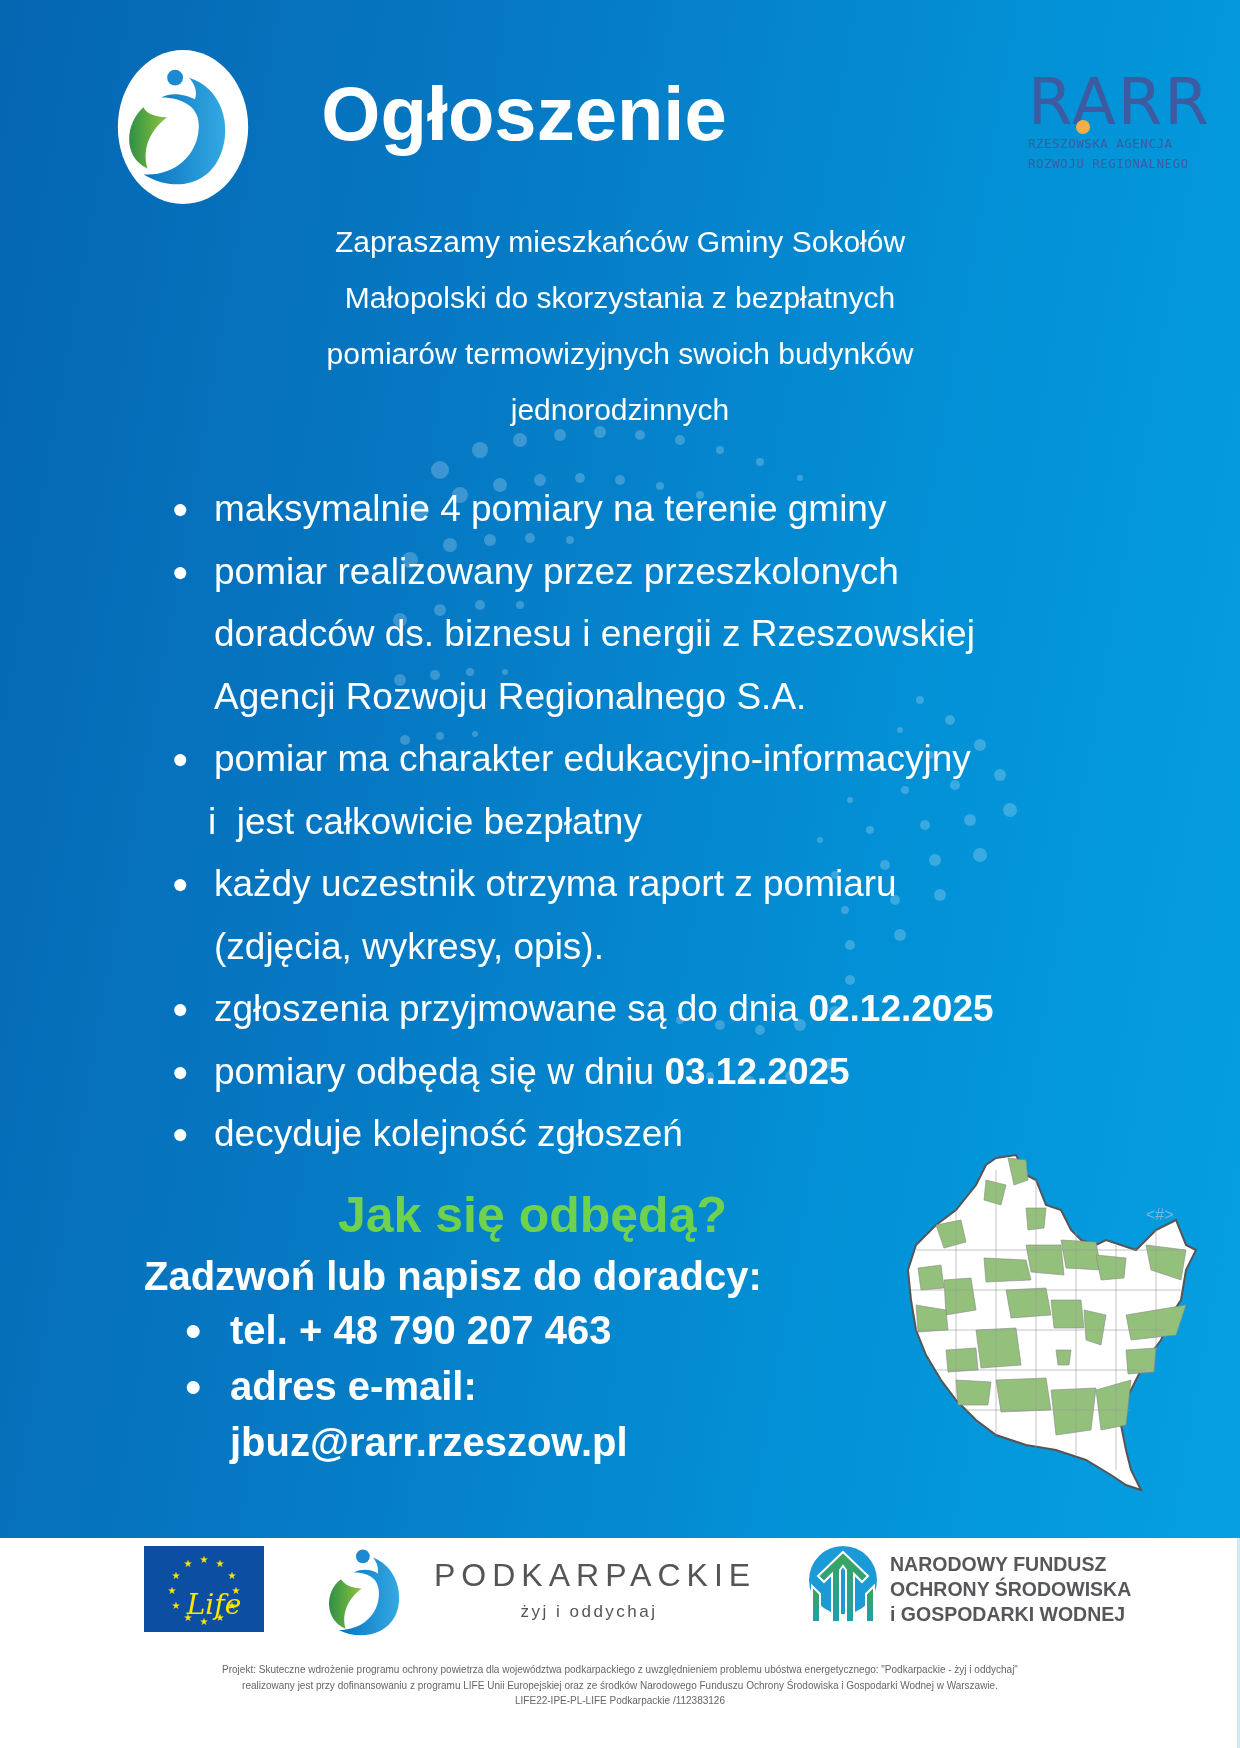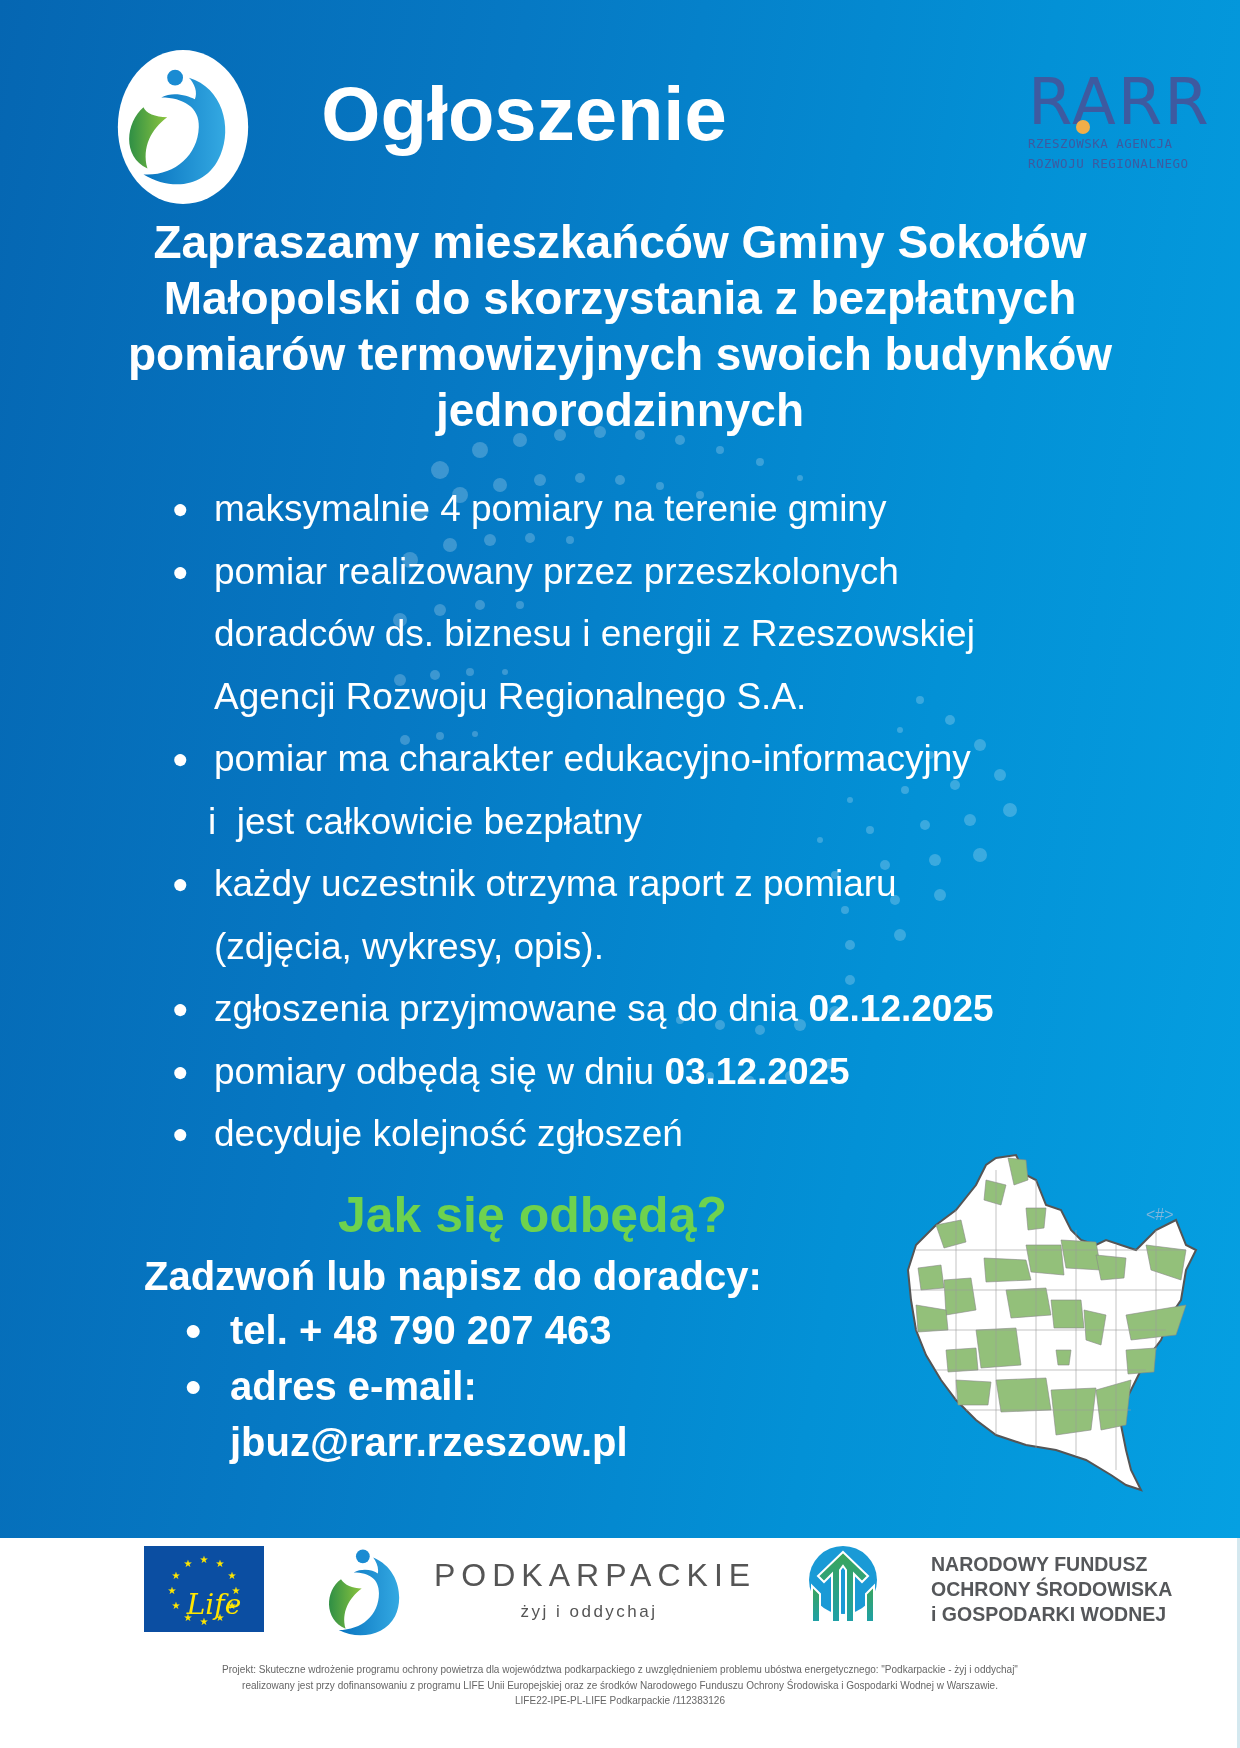--- a/index.html
+++ b/index.html
@@ -6,40 +6,40 @@
   body { width:1240px; height:1748px; position:relative; overflow:hidden; background:#ffffff; font-family:"Liberation Sans", sans-serif; }
   .poster { position:absolute; left:0; top:0; width:1240px; height:1538px;
     background: linear-gradient(100deg, #0566b2 0%, #0679c4 35%, #0391d6 70%, #05a0e2 100%); overflow:hidden; }
   .dots { position:absolute; left:380px; top:400px; width:660px; height:760px; pointer-events:none; }
   .logo-left { position:absolute; left:104px; top:48px; width:158px; height:158px; }
   .title { position:absolute; left:0; top:70px; width:1048px; text-align:center; color:#fff; font-weight:bold; font-size:76px; letter-spacing:0px; }
   .rarr { position:absolute; left:1028px; top:70px; width:170px; color:#3e5aa0; }
   .rarr-big { font-size:64px; letter-spacing:2px; line-height:64px; font-family:"DejaVu Sans", sans-serif; font-weight:normal; position:relative; }
   .rarr-dot { position:absolute; left:48px; top:50px; width:14px; height:14px; border-radius:50%; background:#f2ae48; }
   .rarr-sub { font-family:"DejaVu Sans Mono", monospace; font-size:12.5px; letter-spacing:0.5px; line-height:20px; }
-  .headline { position:absolute; left:80px; top:214px; width:1080px; text-align:center; color:#fff; font-weight:bold; font-size:46px; line-height:56px; }
+  .headline { position:absolute; left:80px; top:214px; width:1080px; text-align:center; color:#fff; font-weight:normal; font-size:30px; line-height:56px; }
   .bullets { position:absolute; left:168px; top:478px; width:960px; color:#fff; font-size:37px; line-height:62.5px; margin:0; padding:0; list-style:none; }
   .bullets li { position:relative; padding-left:46px; }
   .bullets li .dot { position:absolute; left:4px; top:0; font-size:28px; }
   .bullets b { font-weight:bold; }
   .bullets .cont { padding-left:42px; }
   .howto { position:absolute; left:0; top:1186px; width:1065px; text-align:center; color:#6ed24e; font-weight:bold; font-size:50px; }
   .call { position:absolute; left:144px; top:1254px; color:#fff; font-weight:bold; font-size:40px; }
   .contacts { position:absolute; left:180px; top:1302px; color:#fff; font-weight:bold; font-size:40px; line-height:56px; margin:0; padding:0; list-style:none; }
   .contacts li { position:relative; padding-left:50px; }
   .contacts .dot { position:absolute; left:4px; top:0; font-size:30px; }
   .map { position:absolute; left:896px; top:1150px; width:310px; height:350px; }
   .tag { position:absolute; left:1146px; top:1206px; color:#7fb6dc; font-size:16px; }
   .life { position:absolute; left:144px; top:1546px; width:120px; height:86px; background:#0b4ea2; }
   .life-text { position:absolute; left:0; top:22px; width:140px; text-align:center; color:#ffe600; font-family:"DejaVu Serif", serif; font-style:italic; font-size:28px;margin-top:20px; }
   .podk-logo { position:absolute; left:318px; top:1546px; width:92px; height:92px; }
   .podk-name { position:absolute; left:434px; top:1557px; color:#555; font-size:32px; letter-spacing:6px; }
   .podk-sub { position:absolute; left:434px; top:1602px; width:310px; text-align:center; color:#555; font-size:17px; letter-spacing:2.5px; }
   .nfos-logo { position:absolute; left:806px; top:1546px; width:74px; height:78px; }
-  .nfos-text { position:absolute; left:931px; top:1552px; color:#55575a; font-weight:bold; font-size:19.5px; line-height:25px; }
+  .nfos-text { position:absolute; left:890px; top:1552px; color:#55575a; font-weight:bold; font-size:19.5px; line-height:25px; }
   .fine { position:absolute; left:100px; top:1662px; width:1040px; text-align:center; color:#666; font-size:10px; line-height:15.5px; }
   .edge { position:absolute; left:1237px; top:1538px; width:3px; height:210px; background:#d4e8ef; }
 </style>
 </head>
 <body>
 
 <div class="poster">
 
   <svg class="dots" viewBox="0 0 660 760">
     <g fill="#ffffff" fill-opacity="0.22">

